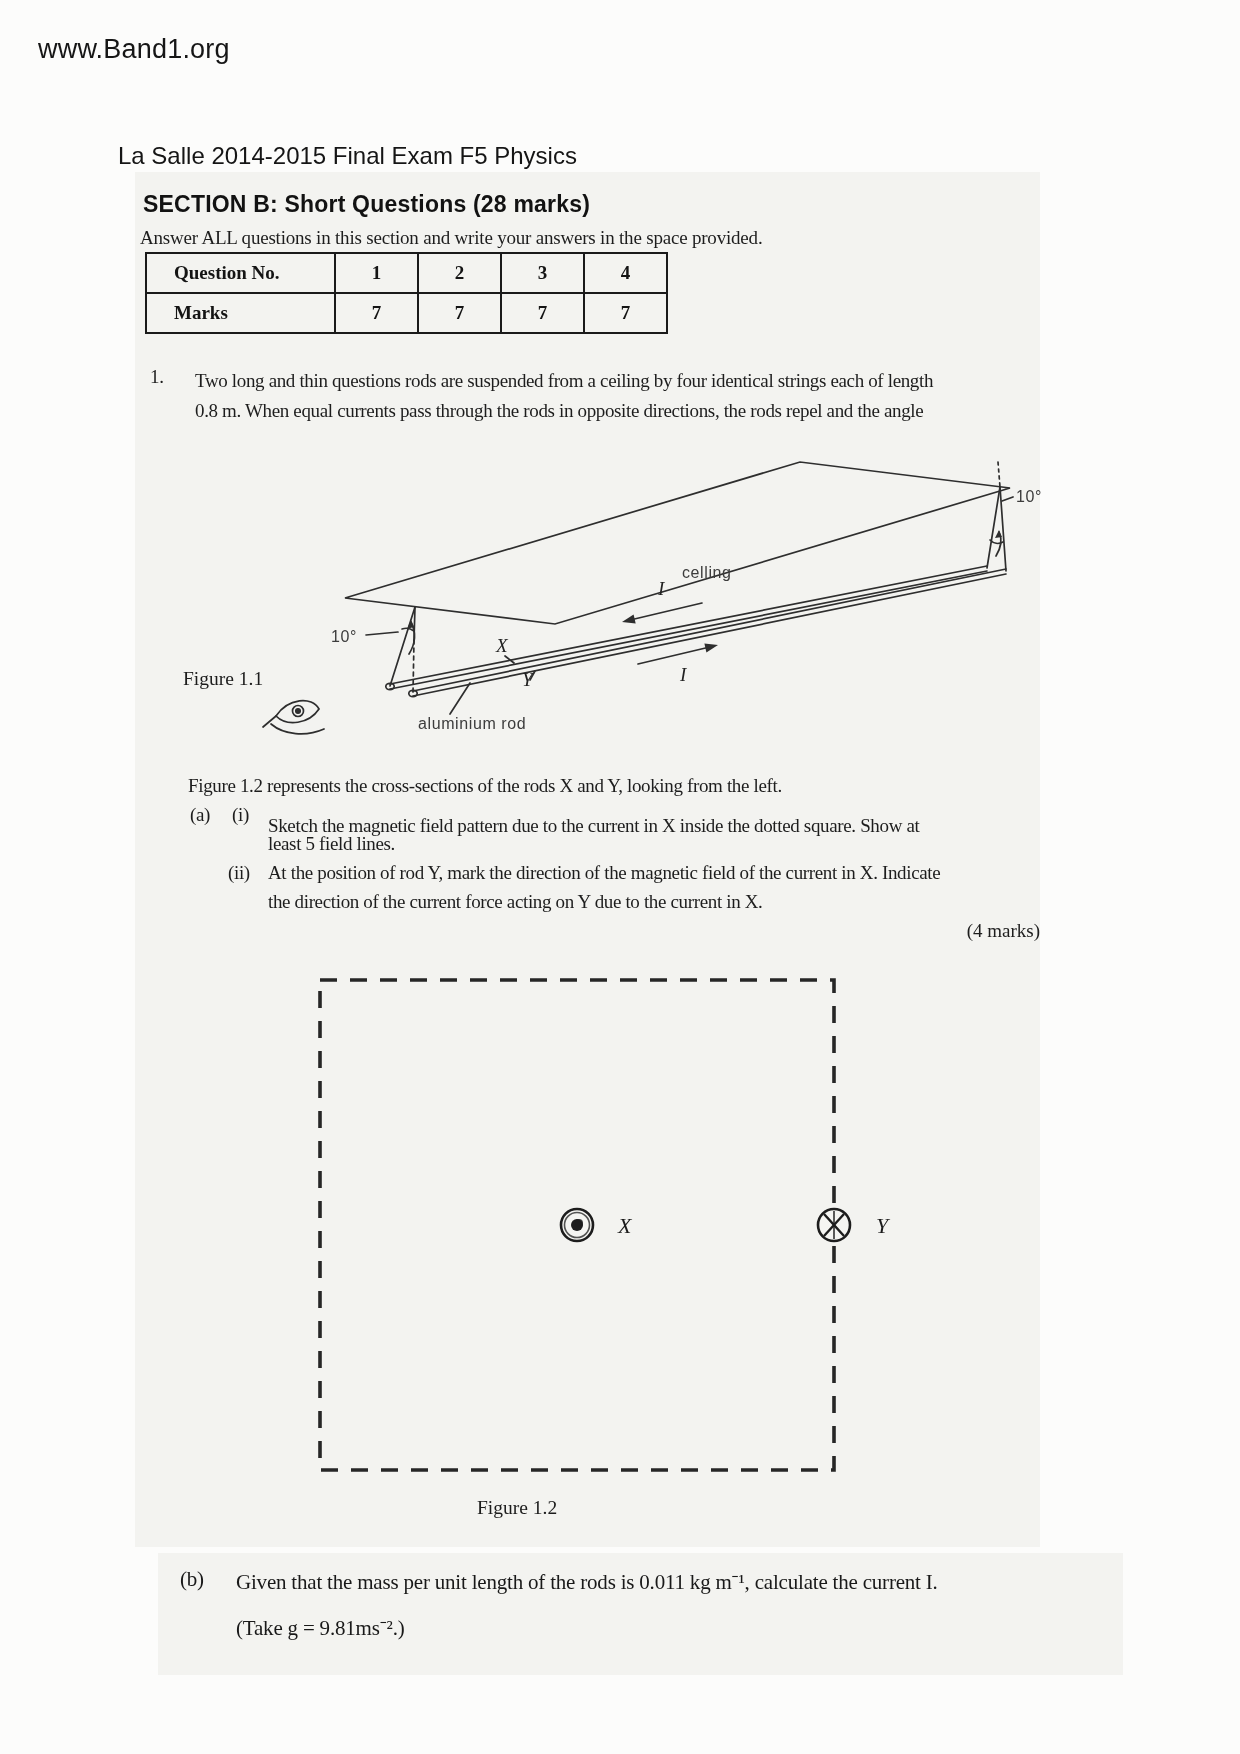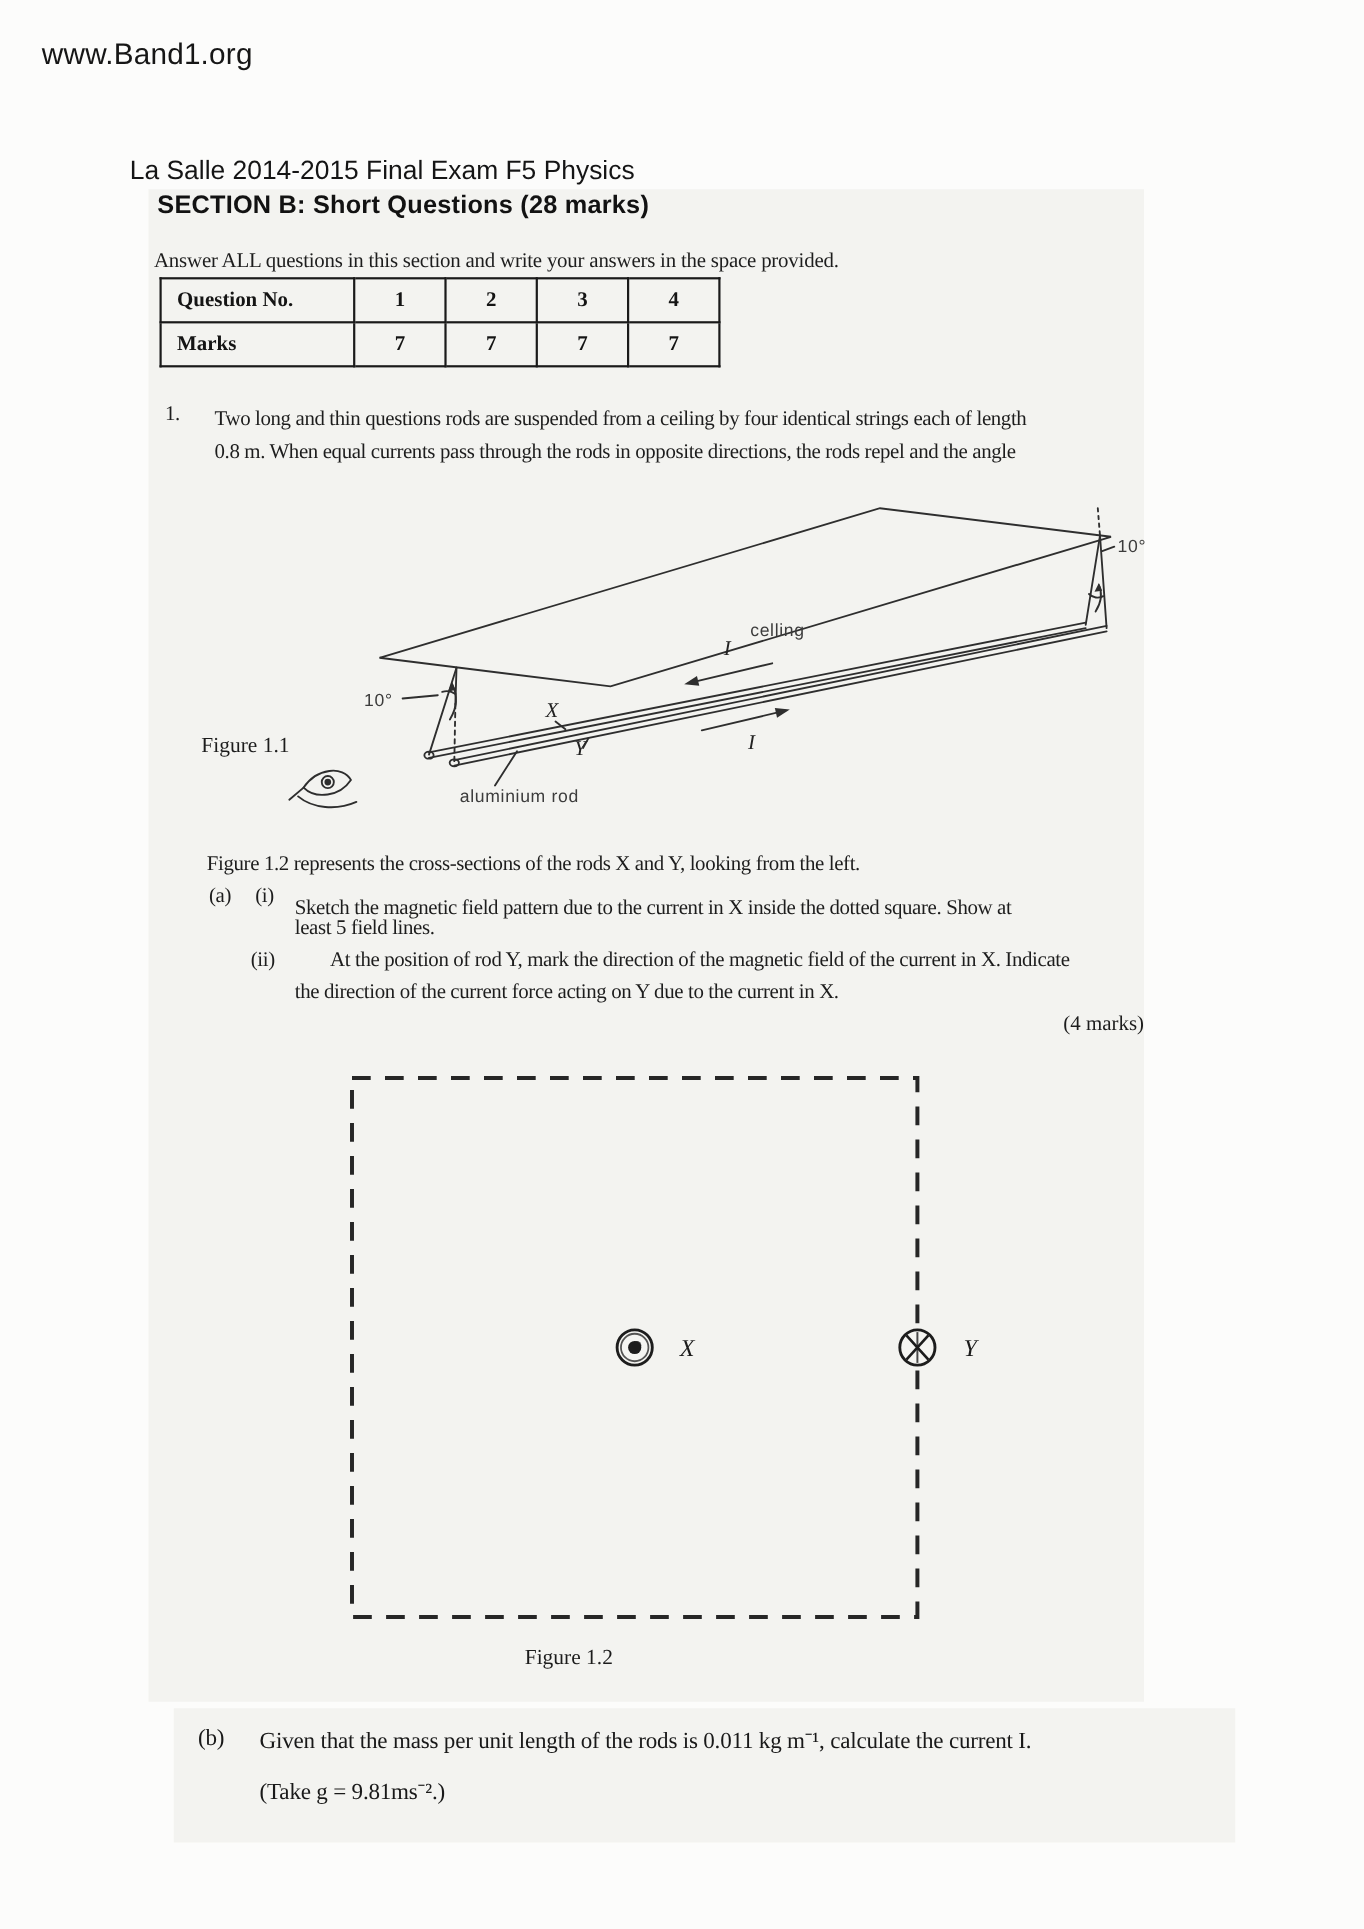--- a/index.html
+++ b/index.html
@@ -9,35 +9,35 @@
     font-family:"Liberation Serif", serif;
     color:#1d1d1d;
     overflow:hidden;
   }
   .abs{position:absolute;white-space:nowrap;}
   .scanband{position:absolute;background:#f3f3f0;}
   .sans{font-family:"Liberation Sans", sans-serif;}
   .serif{font-family:"Liberation Serif", serif;}
   .watermark{left:38px;top:34px;font-size:27px;font-weight:500;color:#161616;letter-spacing:.2px;}
   .examtitle{left:118px;top:142px;font-size:24px;font-weight:500;color:#151515;}
-  .secheading{left:143px;top:173px;font-size:23px;font-weight:700;color:#121212;letter-spacing:.2px;}
+  .secheading{left:143px;top:191px;font-size:23px;font-weight:700;color:#121212;letter-spacing:.2px;}
   .instruction{left:140px;top:227px;font-size:19px;letter-spacing:-0.2px;}
   .body-t{font-size:19px;letter-spacing:-0.35px;color:#1d1d1d;}
   .q1num{left:150px;top:366px;}
   .q1block{left:195px;top:366px;}
   .q1block div{line-height:29.5px;}
   table.marks{
     position:absolute;left:145px;top:252px;border-collapse:collapse;
     font-size:19px;font-weight:700;color:#141414;
   }
   table.marks td,table.marks th{
     border:2px solid #1a1a1a;height:38px;padding:0;
     font-family:"Liberation Serif", serif;
   }
-  table.marks th{width:160px;text-align:left;padding-left:14px;}
+  table.marks th{width:160px;text-align:left;padding-left:27px;}
   table.marks td{width:81px;text-align:center;}
   .figcap{font-size:19.5px;color:#1c1c1c;}
   .aline{line-height:29px;}
   .marks-right{left:850px;top:920px;width:190px;text-align:right;font-size:19px;}
   .bline{font-size:21px;letter-spacing:-0.2px;color:#191919;}
   svg text{font-family:"Liberation Sans", sans-serif;}
   svg .handlbl{fill:#3c3c3c;font-size:16px;letter-spacing:.6px;}
   svg .varlbl{font-family:"Liberation Serif", serif;font-style:italic;font-size:19px;fill:#222;}
   svg .xslbl{font-family:"Liberation Serif", serif;font-style:italic;font-size:22px;fill:#1b1b1b;}
 </style>
@@ -140,21 +140,21 @@
   <text x="680" y="681" class="varlbl">I</text>
   <text x="418" y="729" class="handlbl">aluminium rod</text>
 </svg>
 
 <div class="abs serif body-t aline" style="left:188px;top:771px;">Figure 1.2 represents the cross-sections of the rods X and Y, looking from the left.</div>
 <div class="abs serif body-t aline" style="left:190px;top:800px;">(a)</div>
 <div class="abs serif body-t aline" style="left:232px;top:800px;">(i)</div>
 <div class="abs serif body-t aline" style="left:268px;top:800px;margin-top:11px;">Sketch the magnetic field pattern due to the current in X inside the dotted square. Show at</div>
 <div class="abs serif body-t aline" style="left:268px;top:829px;">least 5 field lines.</div>
 <div class="abs serif body-t aline" style="left:228px;top:858px;">(ii)</div>
-<div class="abs serif body-t aline" style="left:268px;top:858px;margin-left:32px;">At the position of rod Y, mark the direction of the magnetic field of the current in X. Indicate</div>
+<div class="abs serif body-t aline" style="left:268px;top:858px;">At the position of rod Y, mark the direction of the magnetic field of the current in X. Indicate</div>
 <div class="abs serif body-t aline" style="left:268px;top:887px;">the direction of the current force acting on Y due to the current in X.</div>
 <div class="abs serif marks-right">(4 marks)</div>
 
 <svg class="abs" style="left:280px;top:950px;" width="660" height="560" viewBox="280 950 660 560">
   <rect x="320" y="980" width="514" height="490" fill="none" stroke="#262626" stroke-width="3.6" stroke-dasharray="17 13"></rect>
 
   <g>
     <circle cx="577" cy="1225" r="16" fill="#f5f5f2" stroke="#1d1d1d" stroke-width="2.6"></circle>
     <circle cx="577" cy="1225" r="12.5" fill="none" stroke="#1d1d1d" stroke-width="1.6" opacity="0.75"></circle>
     <circle cx="577" cy="1225" r="6" fill="#1d1d1d"></circle>

